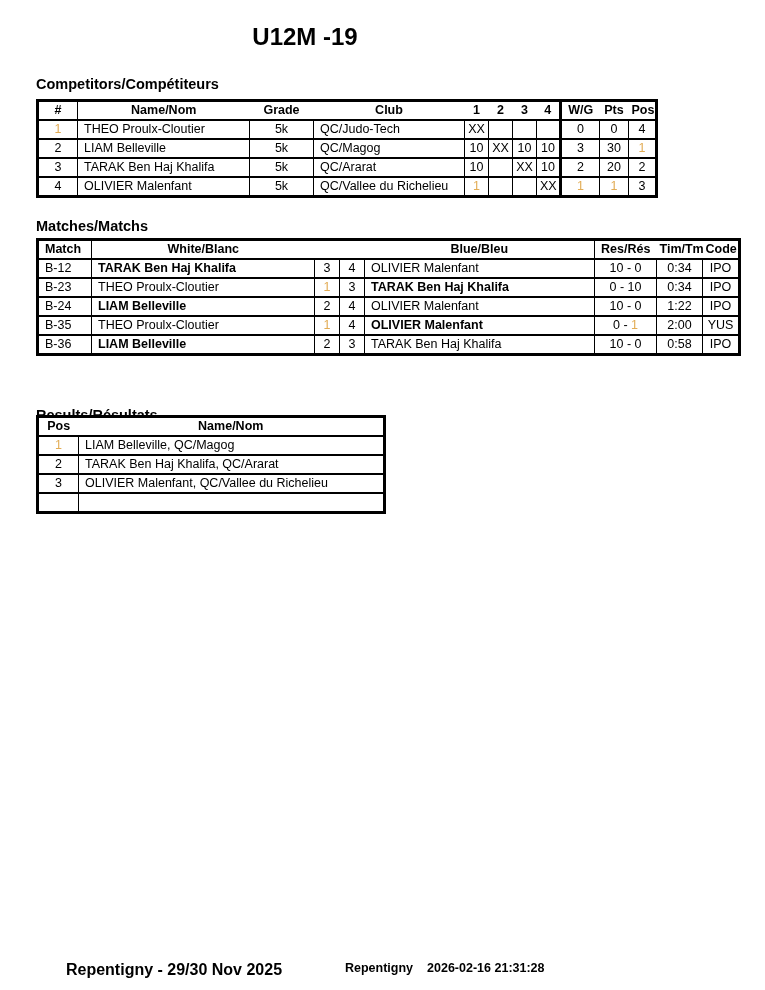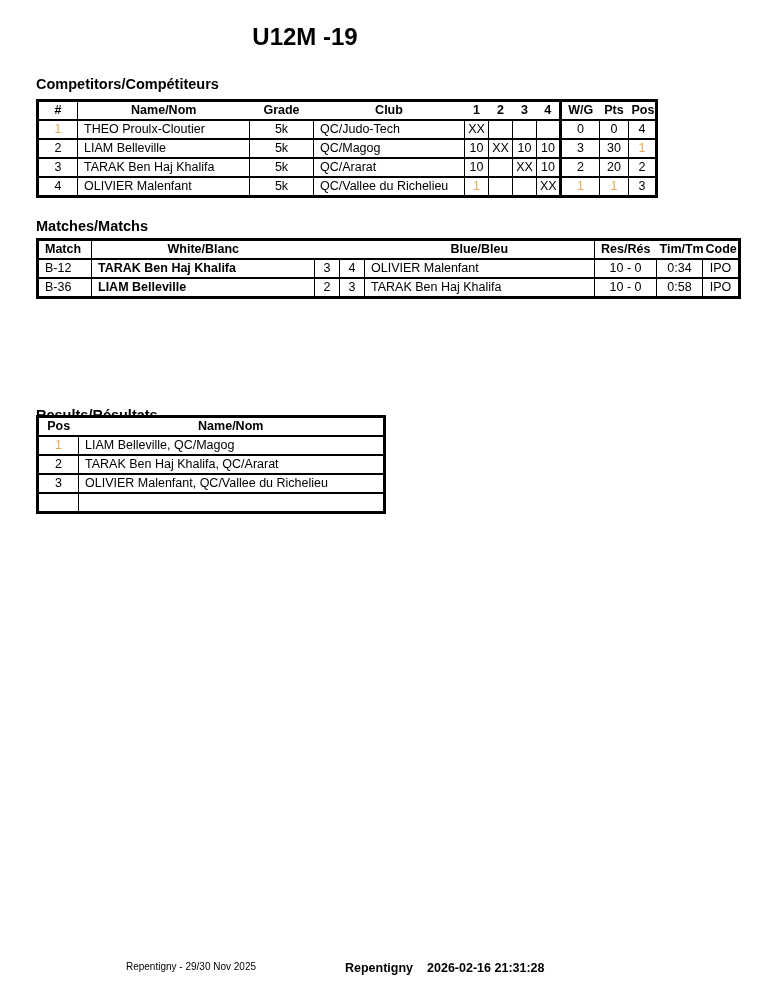--- a/index.html
+++ b/index.html
@@ -33,22 +33,22 @@
   tr.hdr td{border-left:none;border-right:none;font-weight:bold;}
   tr.hdr td.hb-l{border-left:1px solid #000;}
   tr.hdr td.hb-lthick{border-left:3px solid #000;}
   td.thickL{border-left:3px solid #000;}
   .c{text-align:center;}
   .l{text-align:left;padding-left:6px;}
   .b{font-weight:bold;}
   .t1{color:#E2AC55;}
 
   .footer-left{
-    position:absolute;top:961px;left:36px;width:310px;text-align:center;
-    font-size:10px;font-weight:normal;
+    position:absolute;top:961px;left:19px;width:310px;text-align:center;
+    font-size:16px;font-weight:bold;
   }
   .footer-right{
     position:absolute;top:961px;left:345px;font-size:12.5px;font-weight:bold;
   }
   .footer-right .gap{display:inline-block;width:14px;}
 </style>
 </head>
 <body>
 
 <div class="page-title">U12M -19</div>
@@ -166,20 +166,50 @@
     <td class="l">B-12</td>
     <td class="l b">TARAK Ben Haj Khalifa</td>
     <td class="c">3</td>
     <td class="c">4</td>
     <td class="l">OLIVIER Malenfant</td>
     <td class="c">10 - 0</td>
     <td class="c">0:34</td>
     <td class="c">IPO</td>
   </tr>
   <tr>
+    <td class="l">B-23</td>
+    <td class="l">THEO Proulx-Cloutier</td>
+    <td class="c"><span class="t1">1</span></td>
+    <td class="c">3</td>
+    <td class="l b">TARAK Ben Haj Khalifa</td>
+    <td class="c">0 - 10</td>
+    <td class="c">0:34</td>
+    <td class="c">IPO</td>
+  </tr>
+  <tr>
+    <td class="l">B-24</td>
+    <td class="l b">LIAM Belleville</td>
+    <td class="c">2</td>
+    <td class="c">4</td>
+    <td class="l">OLIVIER Malenfant</td>
+    <td class="c">10 - 0</td>
+    <td class="c">1:22</td>
+    <td class="c">IPO</td>
+  </tr>
+  <tr>
+    <td class="l">B-35</td>
+    <td class="l">THEO Proulx-Cloutier</td>
+    <td class="c"><span class="t1">1</span></td>
+    <td class="c">4</td>
+    <td class="l b">OLIVIER Malenfant</td>
+    <td class="c">0 - <span class="t1">1</span></td>
+    <td class="c">2:00</td>
+    <td class="c">YUS</td>
+  </tr>
+  <tr>
     <td class="l">B-36</td>
     <td class="l b">LIAM Belleville</td>
     <td class="c">2</td>
     <td class="c">3</td>
     <td class="l">TARAK Ben Haj Khalifa</td>
     <td class="c">10 - 0</td>
     <td class="c">0:58</td>
     <td class="c">IPO</td>
   </tr>
 </tbody>

